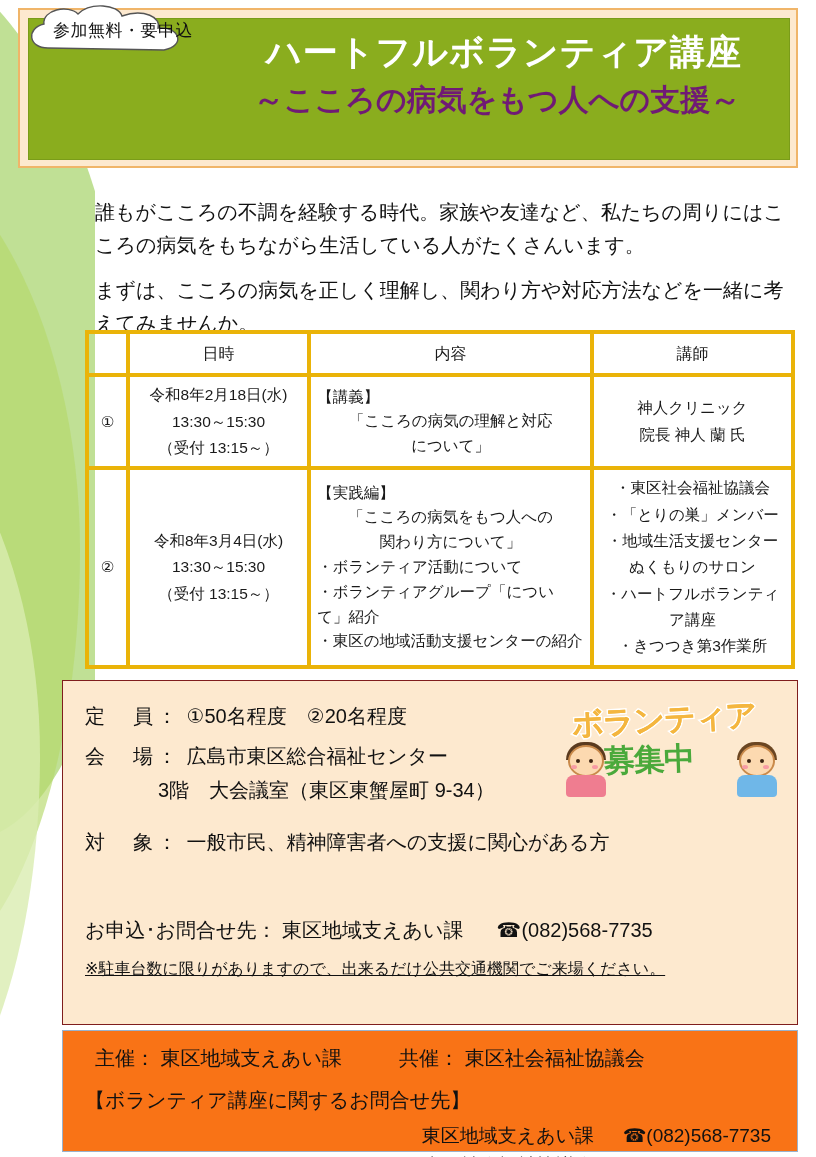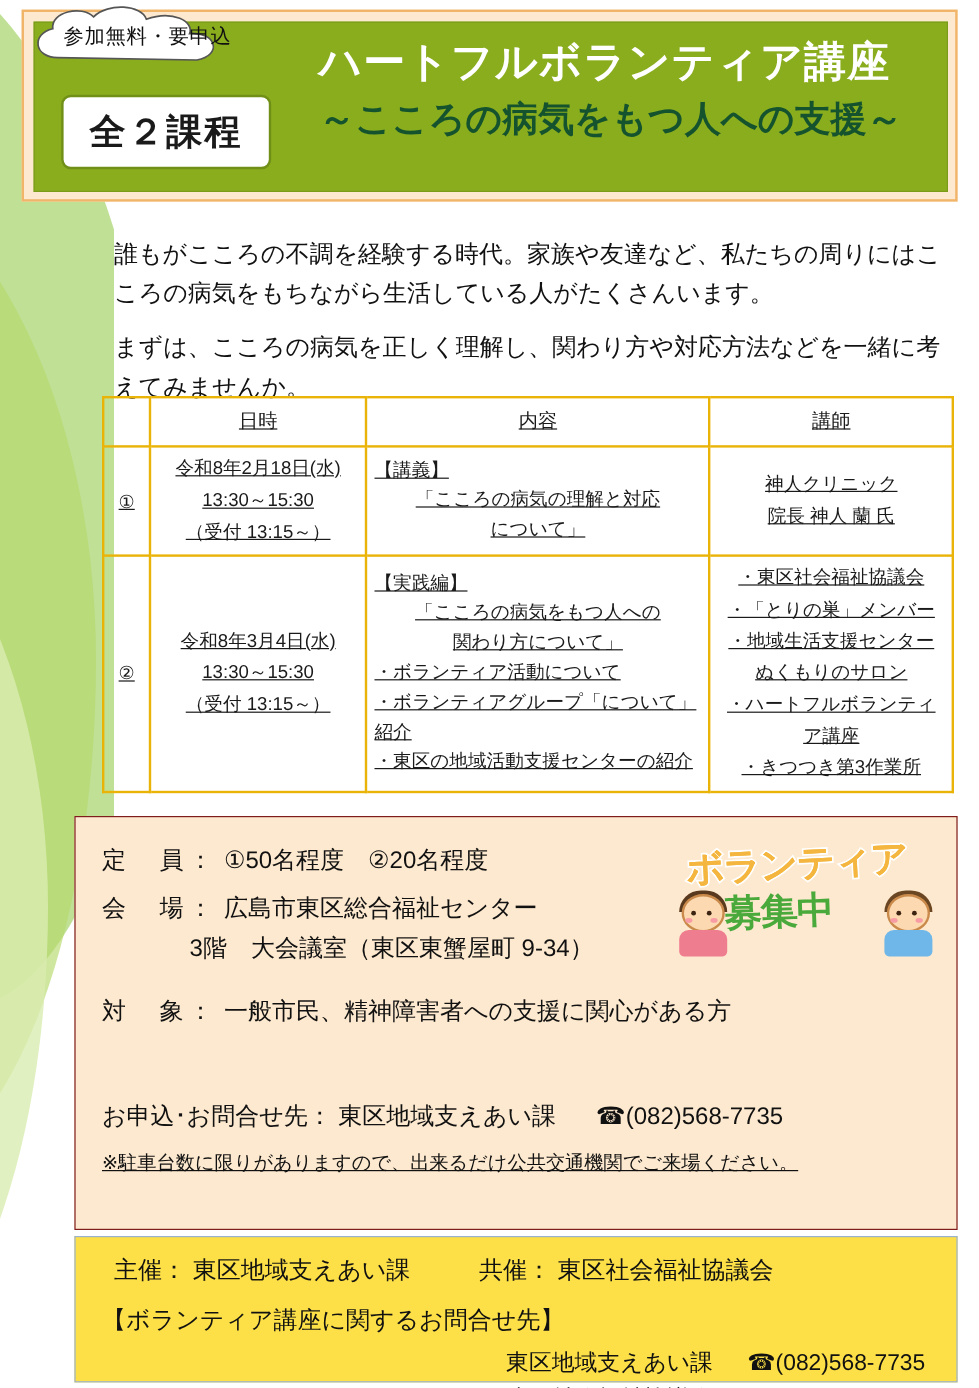--- a/index.html
+++ b/index.html
@@ -42,22 +42,22 @@
   .header-inner{
     position:absolute;left:8px;top:8px;width:762px;height:142px;
     background:#8aad1e;border:1px solid #7a9c19;box-sizing:border-box;
   }
   .title-main{
     position:absolute;left:200px;top:14px;width:550px;
     color:#ffffff;font-size:35px;font-weight:bold;letter-spacing:1px;
     text-align:center;line-height:1.1;
   }
   .title-sub{
-    position:absolute;left:200px;top:64px;width:560px;
-    color:#14532d;font-size:30px;font-weight:bold;
+    position:absolute;left:188px;top:64px;width:560px;
+    color:#701a75;font-size:30px;font-weight:bold;
     text-align:center;line-height:1.1;
   }
   .badge-course{
     position:absolute;left:22px;top:60px;width:175px;height:62px;
     background:#ffffff;border:2px solid #6f8f17;border-radius:8px;
     box-sizing:border-box;
     display:flex;align-items:center;justify-content:center;
     font-size:30px;font-weight:bold;color:#1a1a1a;letter-spacing:2px;
   }
   .cloud{
@@ -75,21 +75,21 @@
     font-size:20px;line-height:1.65;color:#111;
   }
   .lead p{margin:0 0 12px 0;}
 
   
   .tbl{
     position:absolute;left:85px;top:330px;width:710px;
     border-collapse:collapse;font-size:15.5px;
   }
   .tbl td,.tbl th{
-    border:2px solid #eab308;padding:5px 6px;vertical-align:middle;text-decoration:underline;
+    border:4px solid #eab308;padding:5px 6px;vertical-align:middle;
   }
   .tbl th{font-weight:normal;text-align:center;font-size:16px;padding:6px 4px;}
   .col-no{width:26px;text-align:center;font-size:15px;}
   .col-date{width:168px;text-align:center;line-height:1.7;}
   .col-body{width:290px;line-height:1.6;}
   .col-lect{width:200px;text-align:center;line-height:1.7;}
   .ctr{text-align:center;}
   .nb{white-space:nowrap;}
 
   
@@ -150,21 +150,21 @@
   .kid .cheek.l{left:7px;} .kid .cheek.r{left:28px;}
   .kid-left{left:0px;top:46px;}
   .kid-left .body{background:#ef7d90;}
   .kid-right{right:0px;top:46px;}
   .kid-right .body{background:#6fb7e8;}
   .kid-right .hair{background:#6b4622;}
 
   
   .footer{
     position:absolute;left:62px;top:1030px;width:736px;height:122px;
-    background:#fde047;border:1px solid #9ab2cd;box-sizing:border-box;
+    background:#f97316;border:1px solid #9ab2cd;box-sizing:border-box;
   }
   .f-row{position:absolute;font-size:20px;color:#111;}
   .f-1{left:32px;top:14px;}
   .f-2{left:22px;top:56px;}
   .f-3{right:26px;top:92px;font-size:19px;}
   .f-4{right:26px;top:122px;font-size:19px;}
   .footer .sp{display:inline-block;width:46px;}
 </style>
 </head>
 <body>
@@ -172,21 +172,20 @@
 <div class="leaf-bg">
   <div class="s1"></div>
     <div class="s2"></div>
     <div class="s3"></div>
 </div>
 
 <div class="page">
 
   <div class="header">
     <div class="header-inner">
-      <div class="badge-course">全２課程</div>
       <div class="title-main">ハートフルボランティア講座</div>
       <div class="title-sub">～こころの病気をもつ人への支援～</div>
     </div>
   </div>
   <div class="cloud">
     <svg width="210" height="56" viewBox="0 0 210 56">
       <path d="M30,44 C10,44 8,24 26,20 C24,6 50,0 60,10 C72,-2 100,0 104,12 C126,4 144,14 140,24 C162,22 168,42 146,46 Z" fill="#ffffff" stroke="#555" stroke-width="1.4"></path>
     </svg>
     <div class="cloud-text">参加無料・要申込</div>
   </div>

